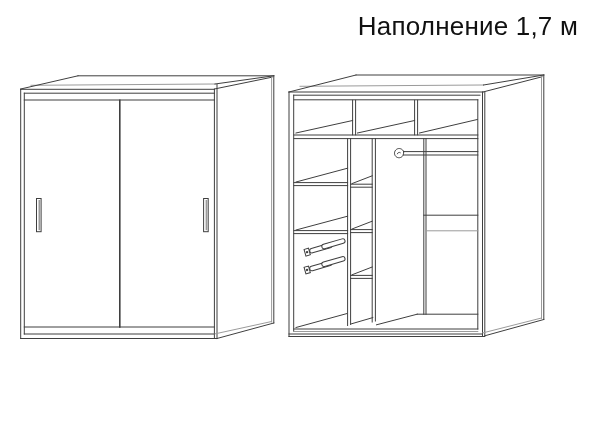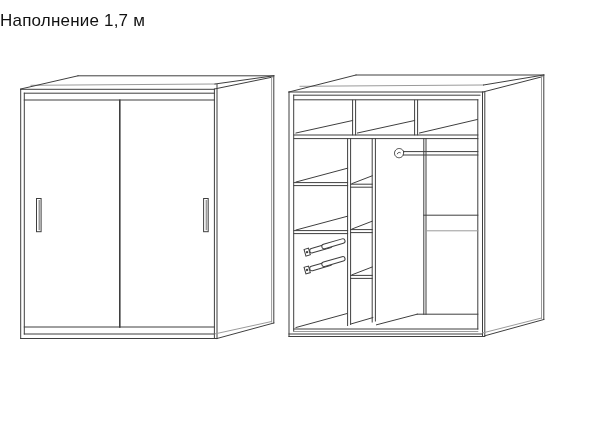--- a/index.html
+++ b/index.html
@@ -13,22 +13,22 @@
     width:600px;height:422px;
     background:var(--background);
     font-family:"Liberation Sans", sans-serif;
     overflow:hidden;
     position:relative;
   }
   .stage{position:absolute;inset:0;}
   .title{
     position:absolute;
     left:0; top:11px; width:578px;
-    text-align:left;
-    font-size:17px;
+    text-align:right;
+    font-size:26px;
     color:var(--text);
     letter-spacing:0.2px;
   }
   svg{position:absolute;left:0;top:0;display:block;}
   .ln{fill:none;stroke:var(--line);stroke-width:1;stroke-linecap:square;}
   .lt{fill:none;stroke:var(--line-light);stroke-width:1;stroke-linecap:square;}
   .w2{stroke-width:1.6;}
   .fw{fill:#ffffff;stroke:var(--line);stroke-width:1;}
   .dot{fill:var(--line);stroke:none;}
   .shade{fill:none;stroke:var(--line-light);stroke-width:1.6;}

